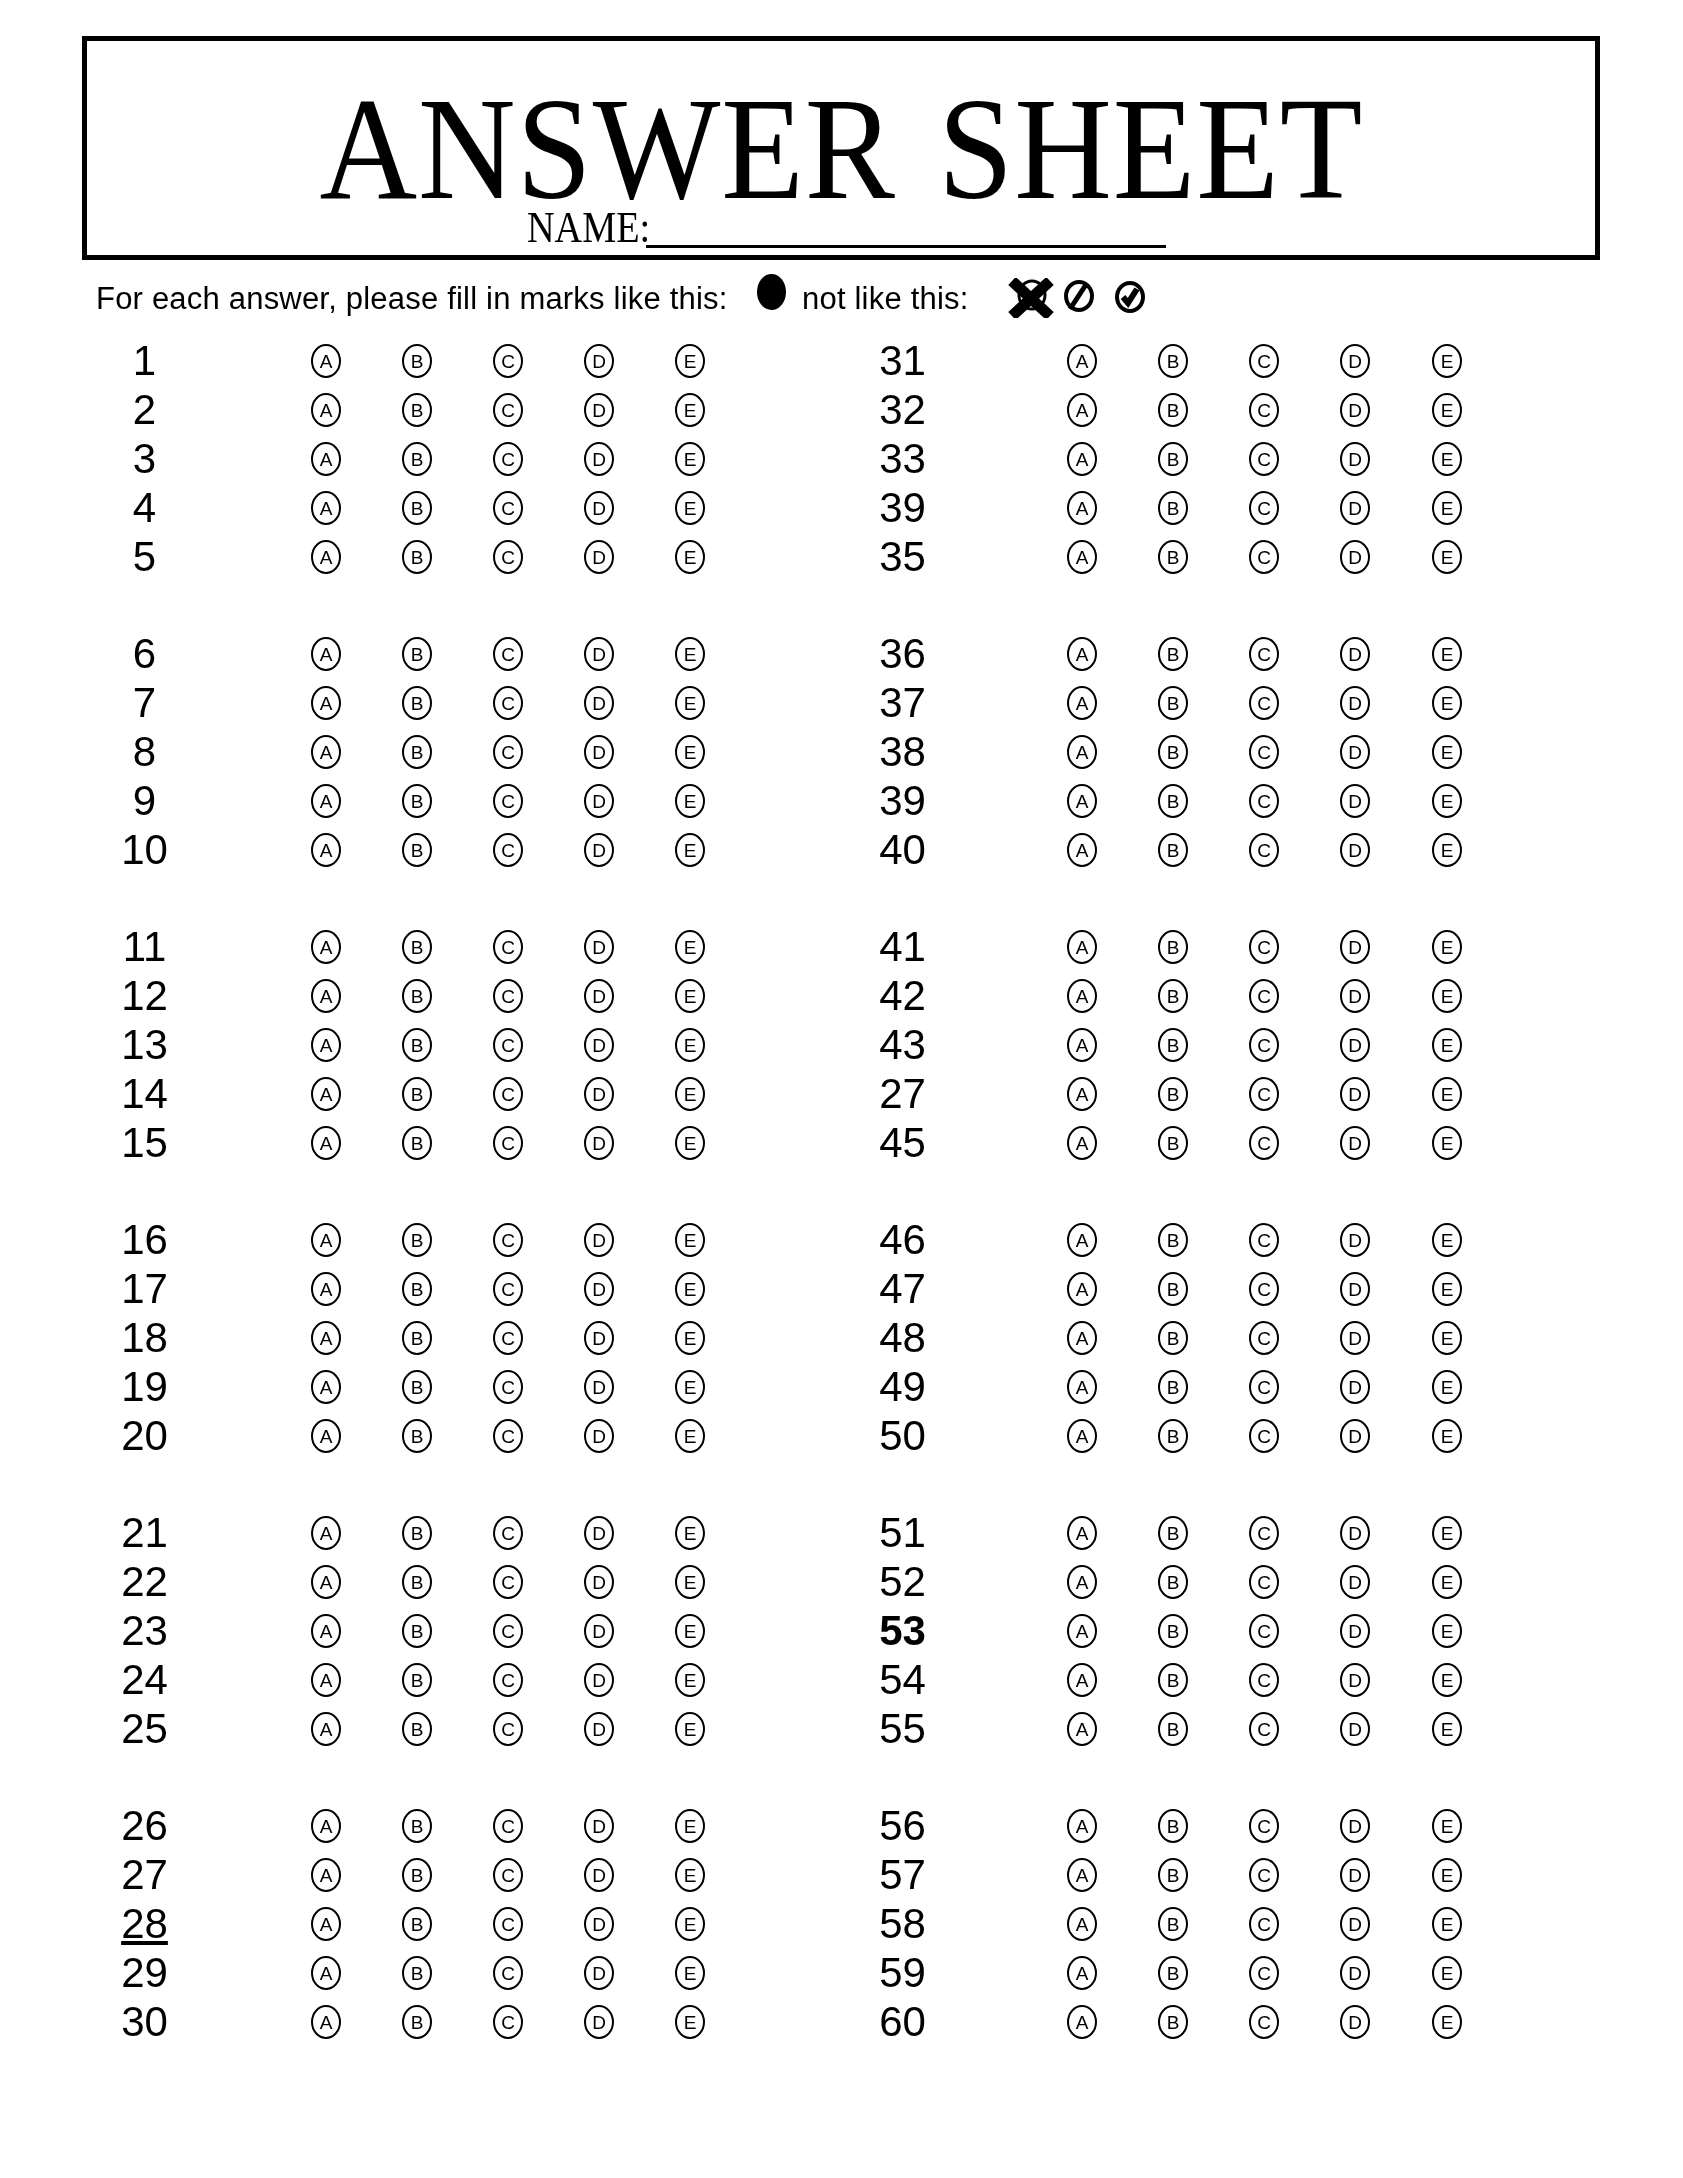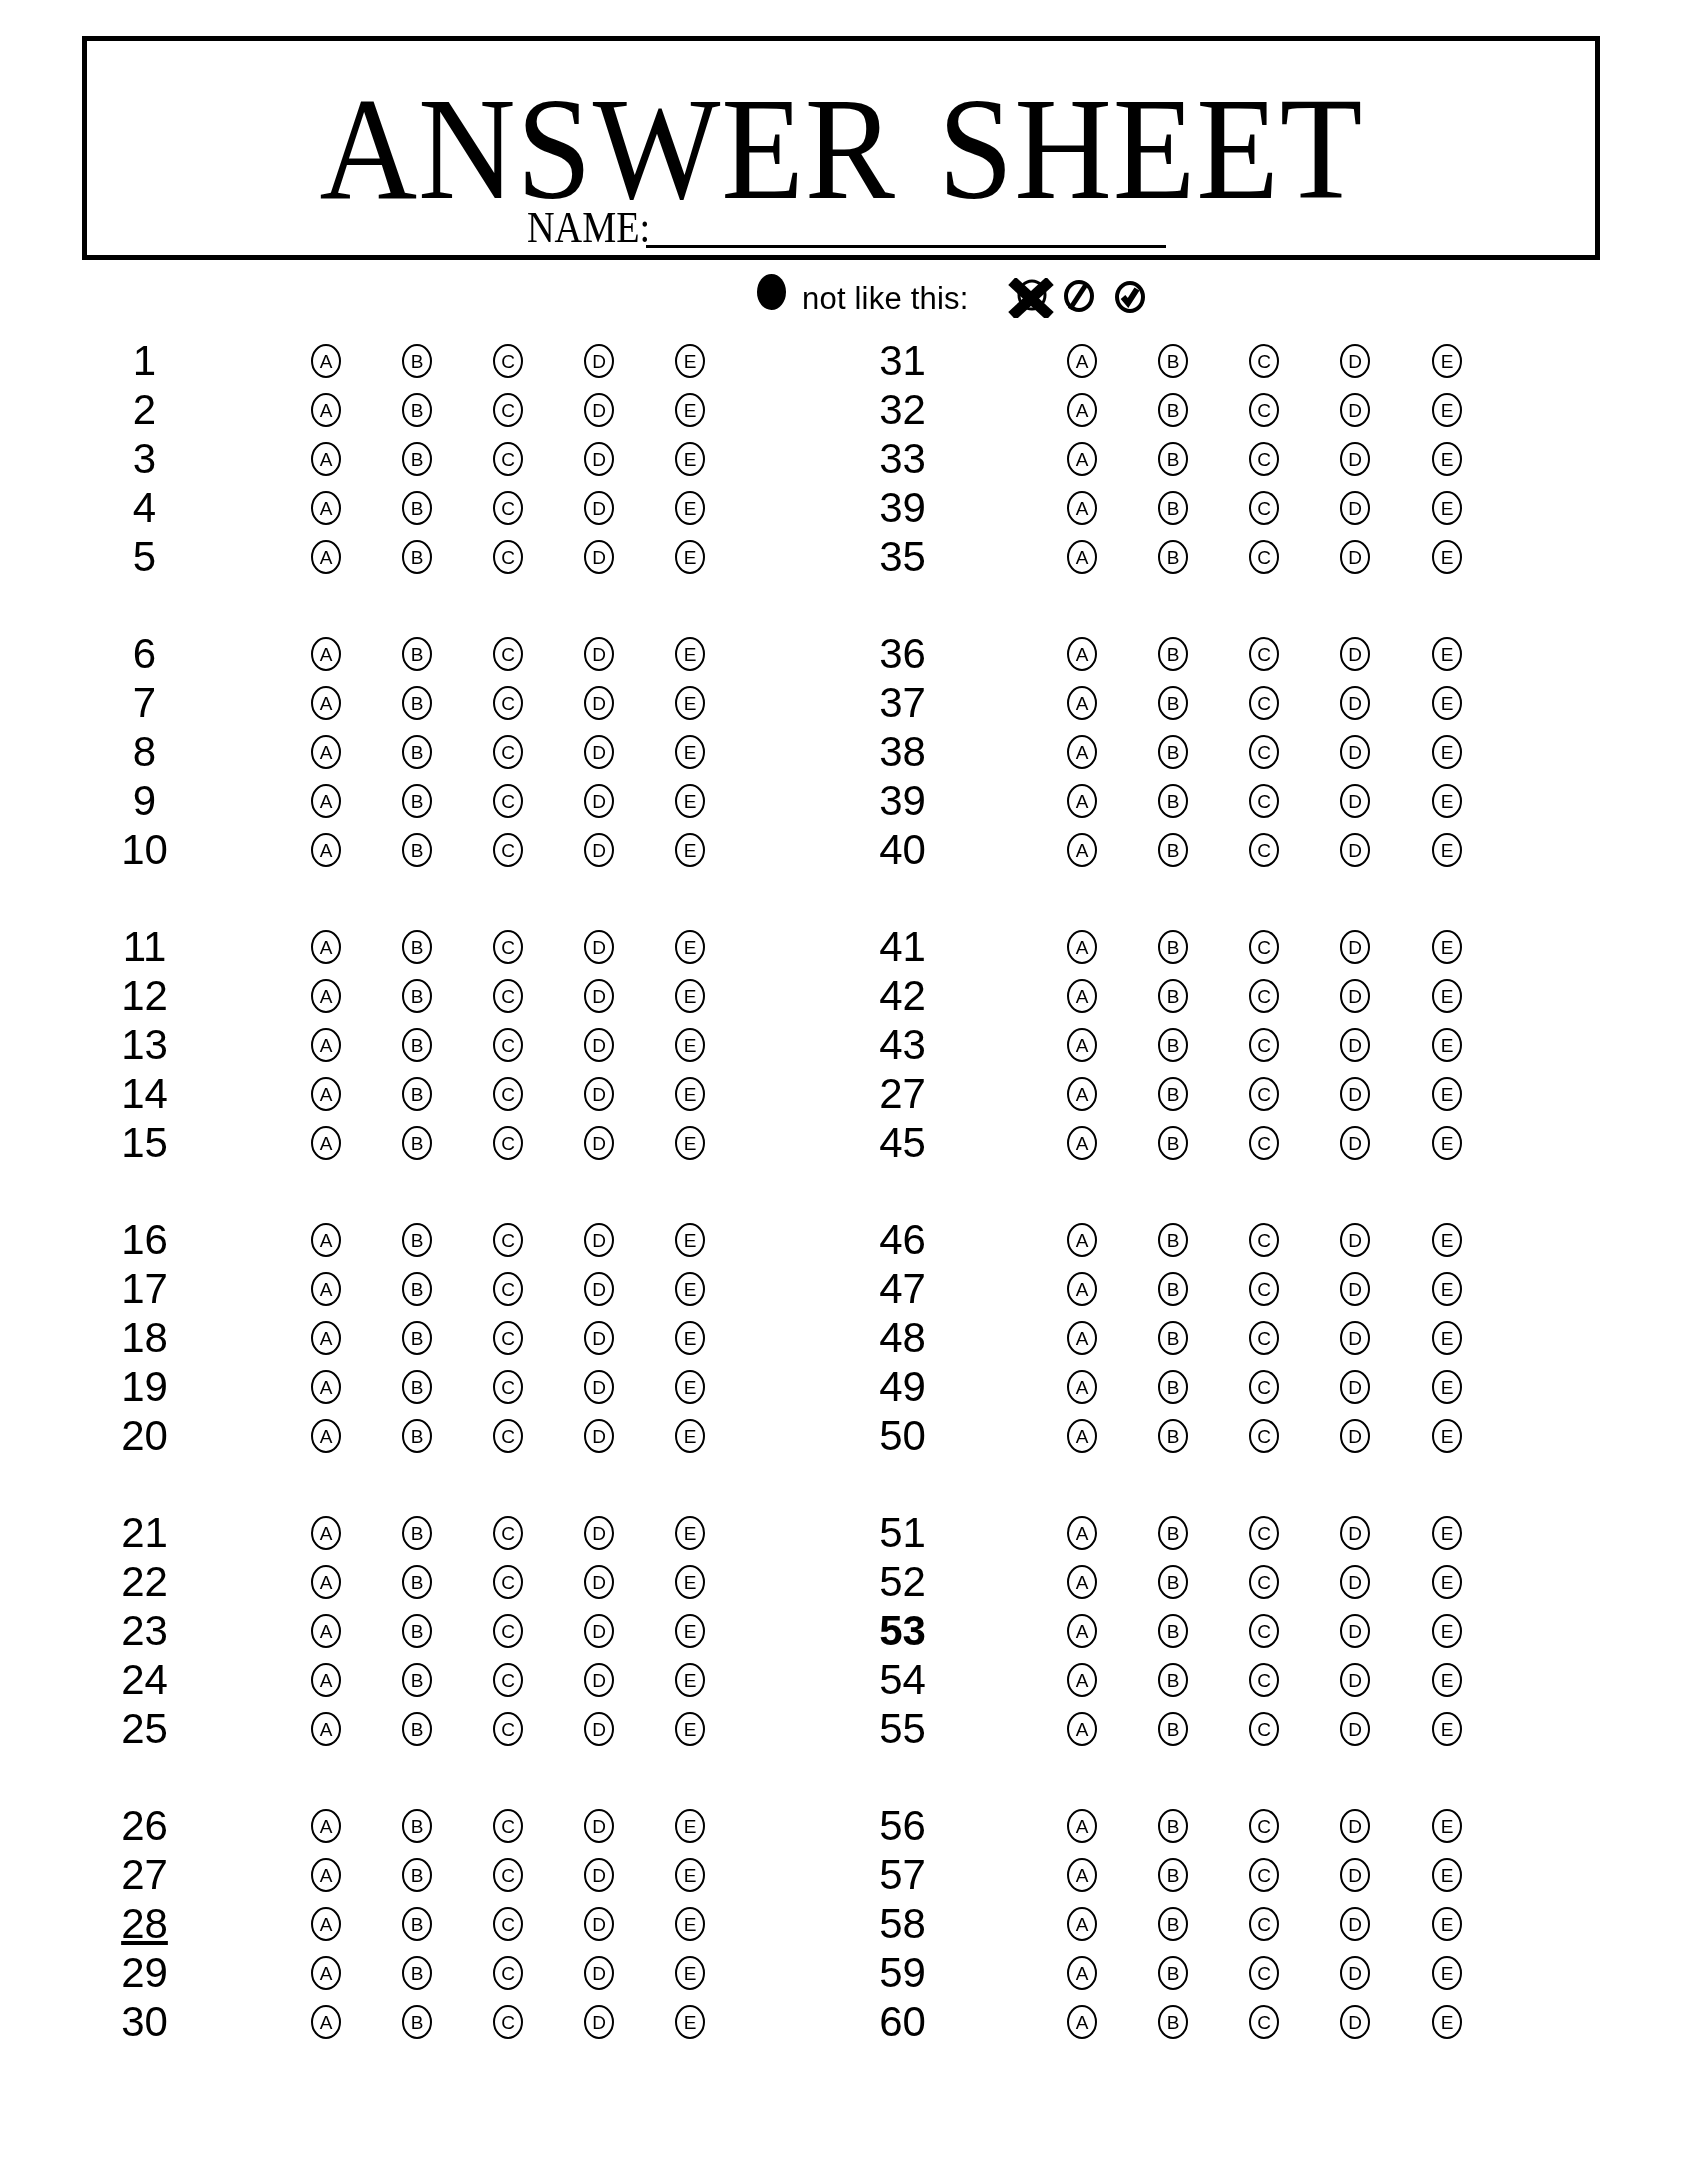--- a/index.html
+++ b/index.html
@@ -56,20 +56,21 @@
 <div class="page">
 
   <div class="title-box">
     <div class="title-text">
       <span class="squeeze">ANSWER SHEET</span>
     </div>
     <div class="name-label">NAME:</div>
     <div class="name-line"></div>
   </div>
 
+  <div class="instr-text" id="instr-fill">For each answer, please fill in marks like this:</div>
 
   <div class="good-oval"></div>
 
   <div class="instr-text" id="instr-not">not like this:</div>
 
   <div class="bad-icon" id="bad-x">
     <svg width="48" height="40" viewBox="0 0 48 40">
       <ellipse cx="25" cy="17" rx="13" ry="14" fill="none" stroke="#000" stroke-width="3"></ellipse>
       <line x1="5" y1="3" x2="43" y2="38" stroke="#000" stroke-width="11"></line>
       <line x1="43" y1="3" x2="5" y2="38" stroke="#000" stroke-width="11"></line>

